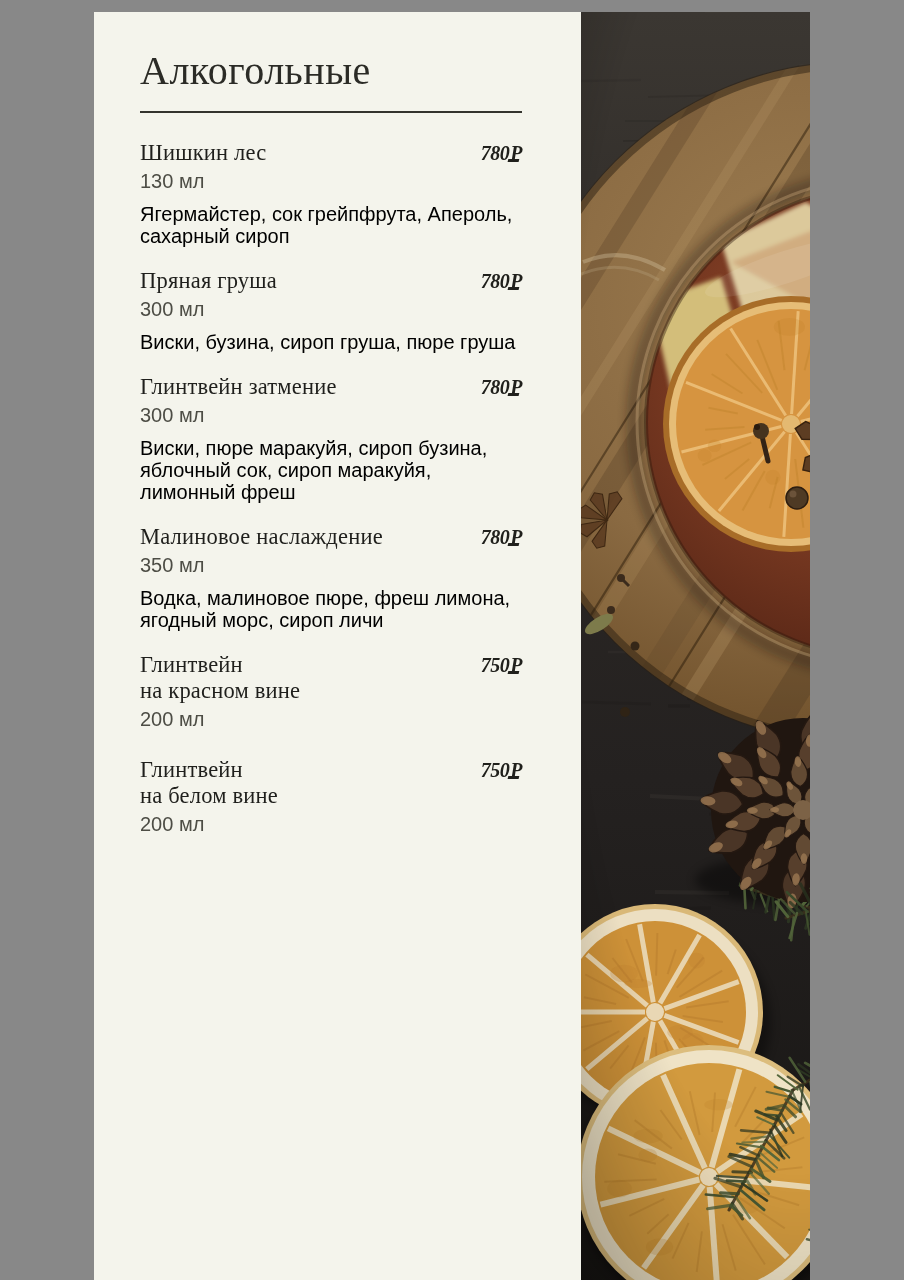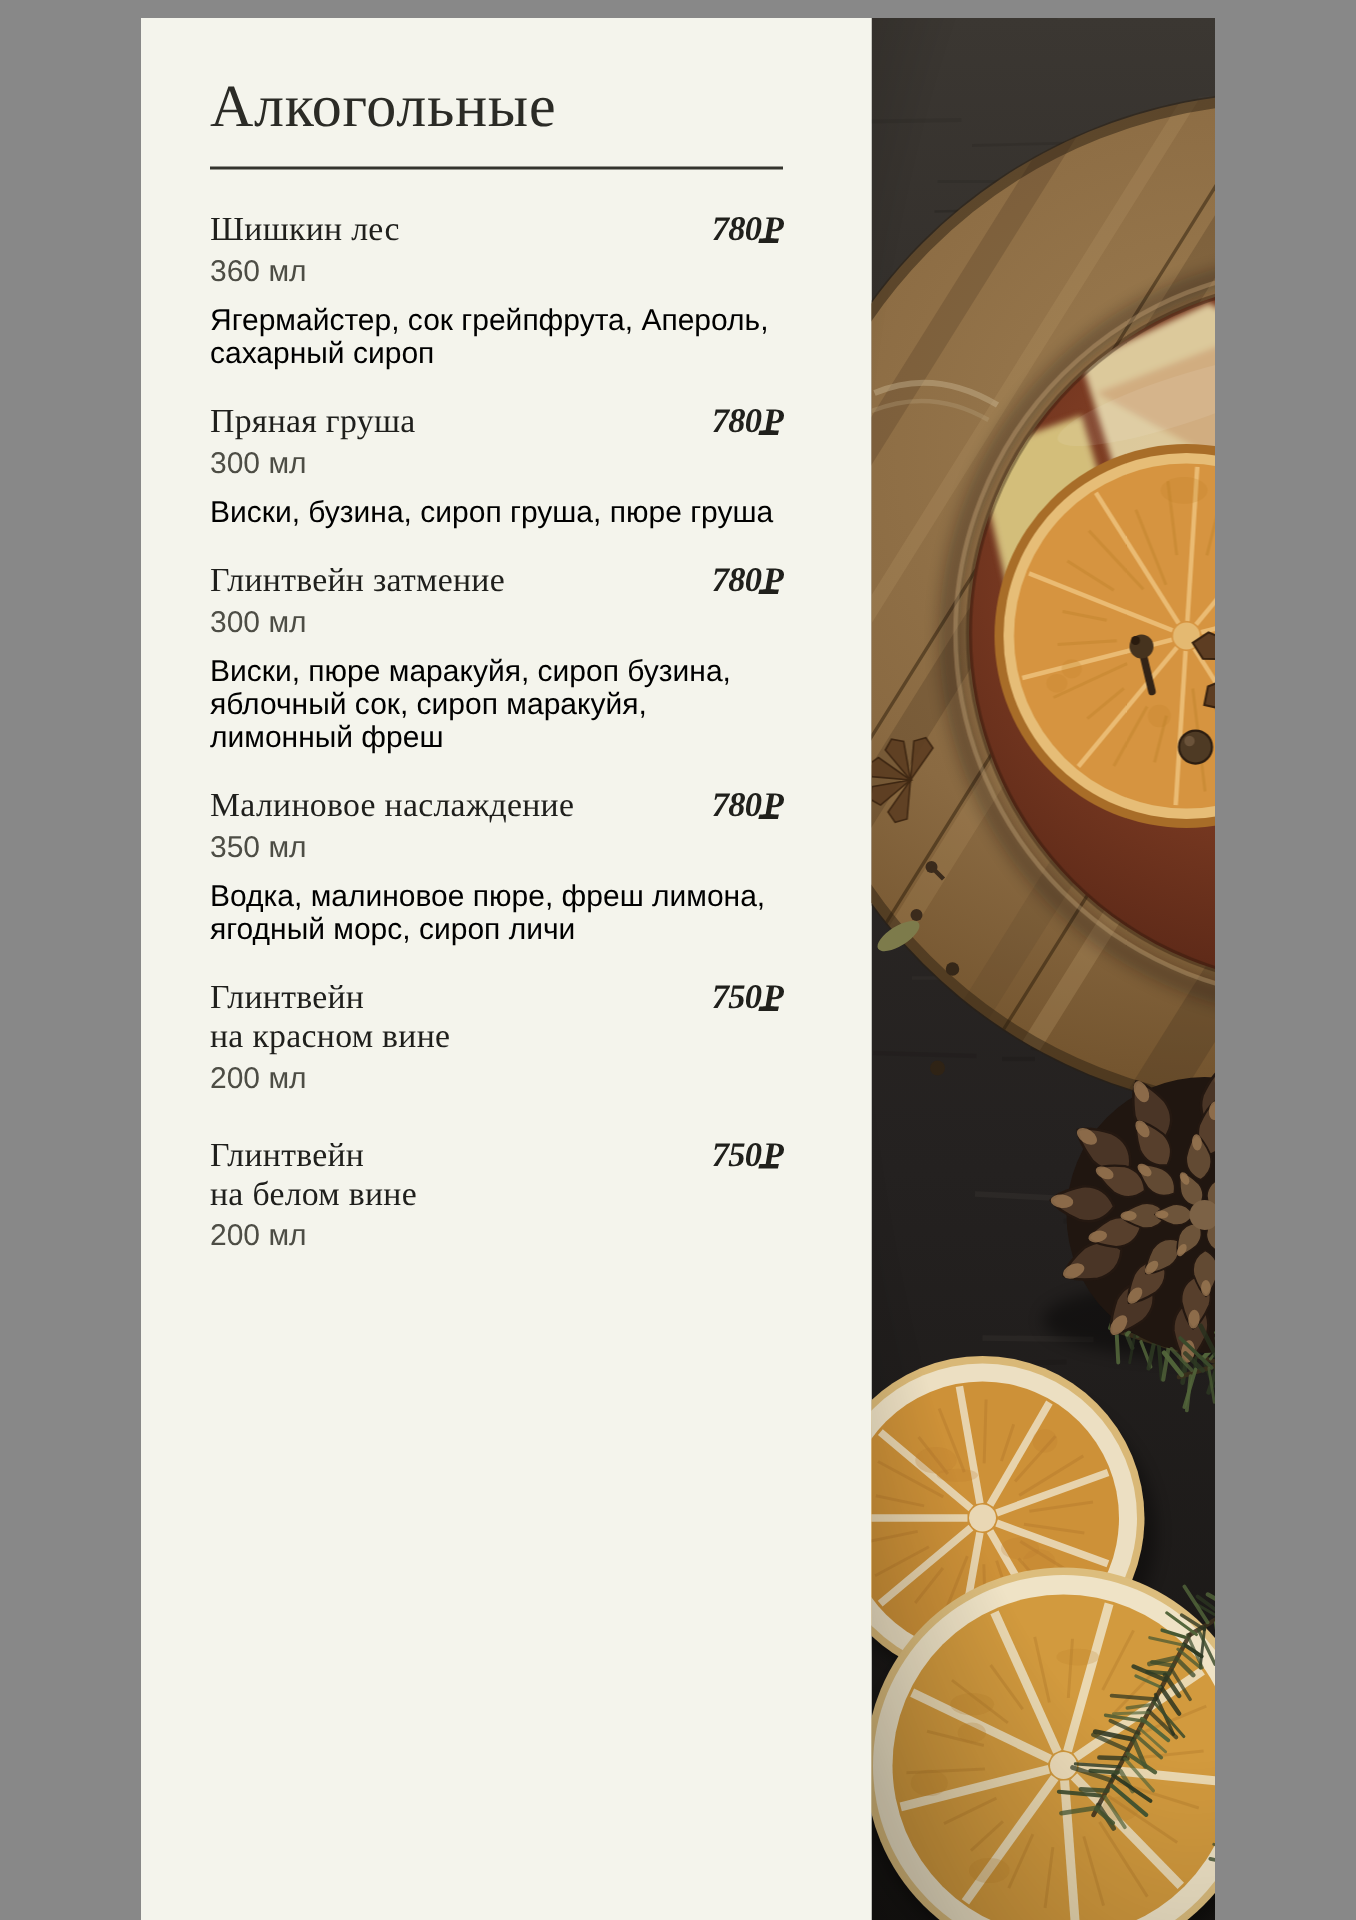--- a/index.html
+++ b/index.html
@@ -8,21 +8,21 @@
   .menu-panel{position:relative;width:475px;height:1280px;box-sizing:border-box;
               padding:36px 47px 0 46px;background:#f4f4ec;flex:0 0 auto;}
   .page-title{margin:0;font-family:"Liberation Serif",serif;font-weight:400;
               font-size:40px;line-height:46px;color:#2b2b26;letter-spacing:.5px;}
   .page-title span{display:block;}
   .divider{height:2px;background:#34342e;margin:17px 0 0 0;}
   .menu-list{margin-top:27px;}
   .item{margin-bottom:21px;}
   .row{display:flex;justify-content:space-between;align-items:flex-start;font-family:Liberation Serif, serif;}
   .name{font-size:22.5px;line-height:26px;color:#1f1f1c;white-space:pre-line;letter-spacing:.2px;}
-  .price{font-size:23px;line-height:26px;font-style:italic;font-weight:700;color:#20201c;
+  .price{font-size:20px;line-height:26px;font-style:italic;font-weight:700;color:#20201c;
          letter-spacing:-.5px;white-space:nowrap;}
   .rub{position:relative;display:inline-block;font-style:italic;font-weight:700;margin-left:1px;}
   .rub::after{content:"";position:absolute;left:-2px;right:3px;bottom:4.5px;height:2.5px;
               background:currentColor;transform:skewX(-14deg);}
   .vol{font-size:20px;line-height:24px;color:#4d4d45;margin-top:3px;}
   .desc{font-size:20px;line-height:22px;color:#000000;margin-top:10px;white-space:pre-line;}
   .desc:empty{display:none;}
   .photo-panel{position:relative;width:429px;height:1280px;flex:0 0 auto;padding-left:12px;}
   .photo-panel svg{display:block;width:429px;height:1280px;}
 </style>
@@ -37,21 +37,21 @@
       </h1>
     <div class="divider"></div>
 
     <div class="menu-list">
 
       <div class="item">
         <div class="row">
           <div class="name">Шишкин лес</div>
           <div class="price"><span>780</span><span class="rub">P</span></div>
         </div>
-        <div class="vol">360 мл</div>
+        <div class="vol">130 мл</div>
         <div class="desc">Ягермайстер, сок грейпфрута, Апероль,
 сахарный сироп</div>
       </div>
 
       <div class="item">
         <div class="row">
           <div class="name">Пряная груша</div>
           <div class="price"><span>780</span><span class="rub">P</span></div>
         </div>
         <div class="vol">300 мл</div>

